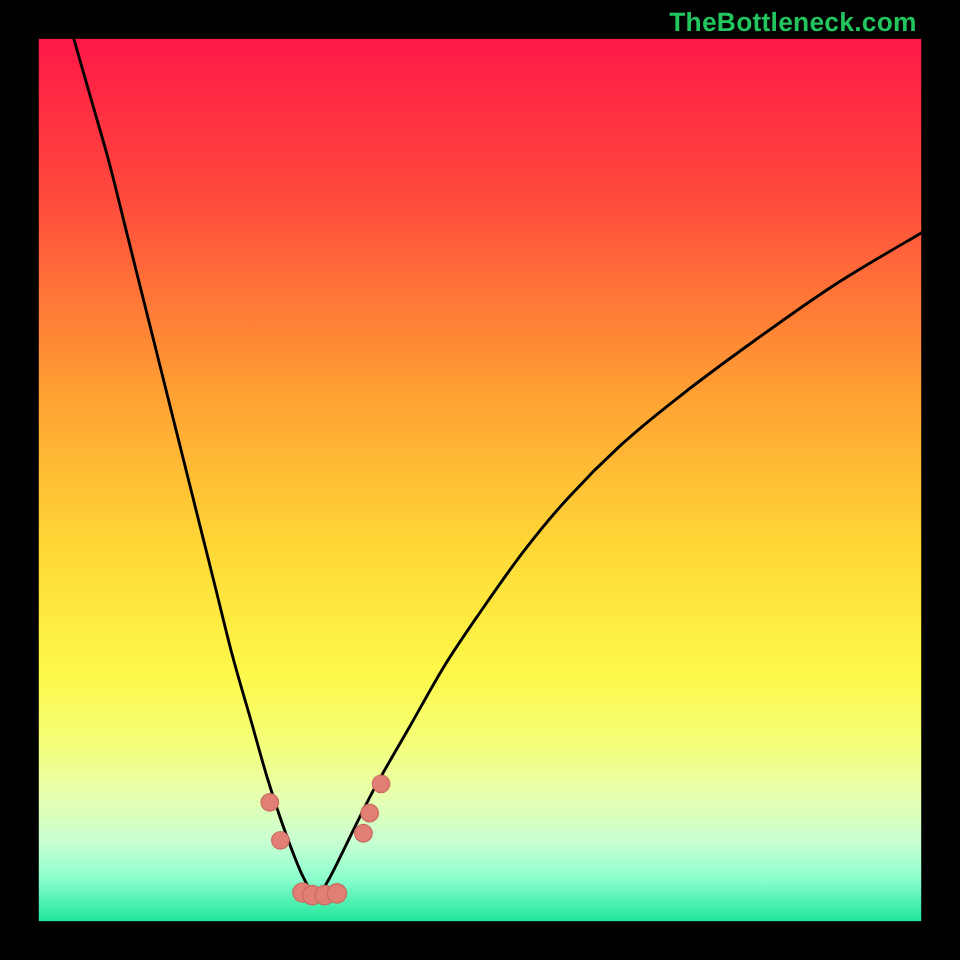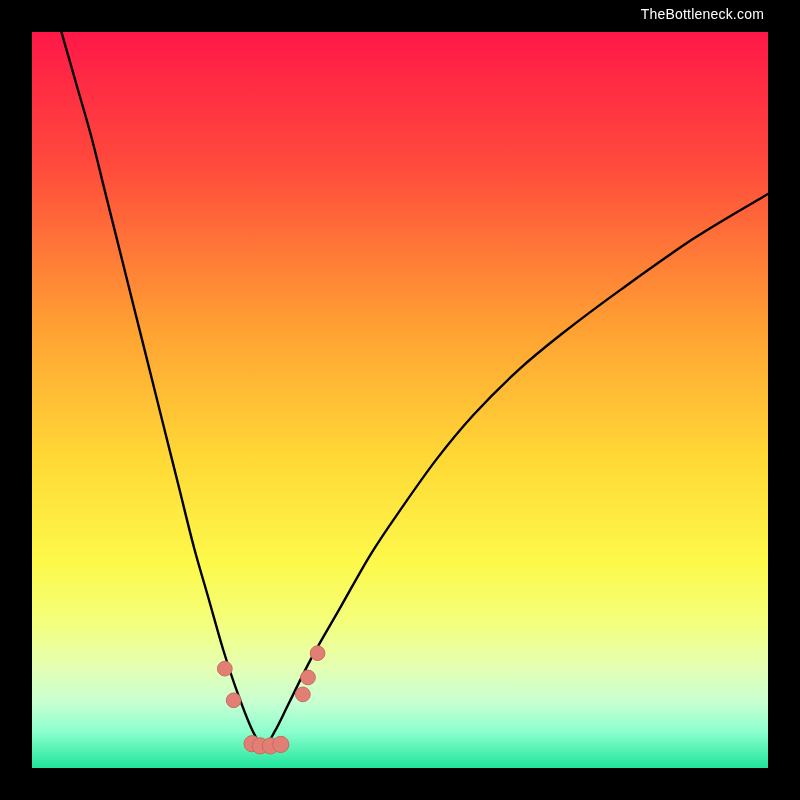--- a/index.html
+++ b/index.html
@@ -25,23 +25,23 @@
     overflow: hidden;
   }
   .gradient-bg {
     position: absolute;
     inset: 0;
   }
   .watermark {
     position: absolute;
     top: 6px;
     right: 36px;
-    color: #ffffff;
-    font-size: 14px;
-    font-weight: 400;
+    color: #22c55e;
+    font-size: 22px;
+    font-weight: 700;
     letter-spacing: 0.2px;
   }
   svg.curve {
     position: absolute;
     inset: 0;
     width: 100%;
     height: 100%;
     overflow: visible;
   }
 </style>

